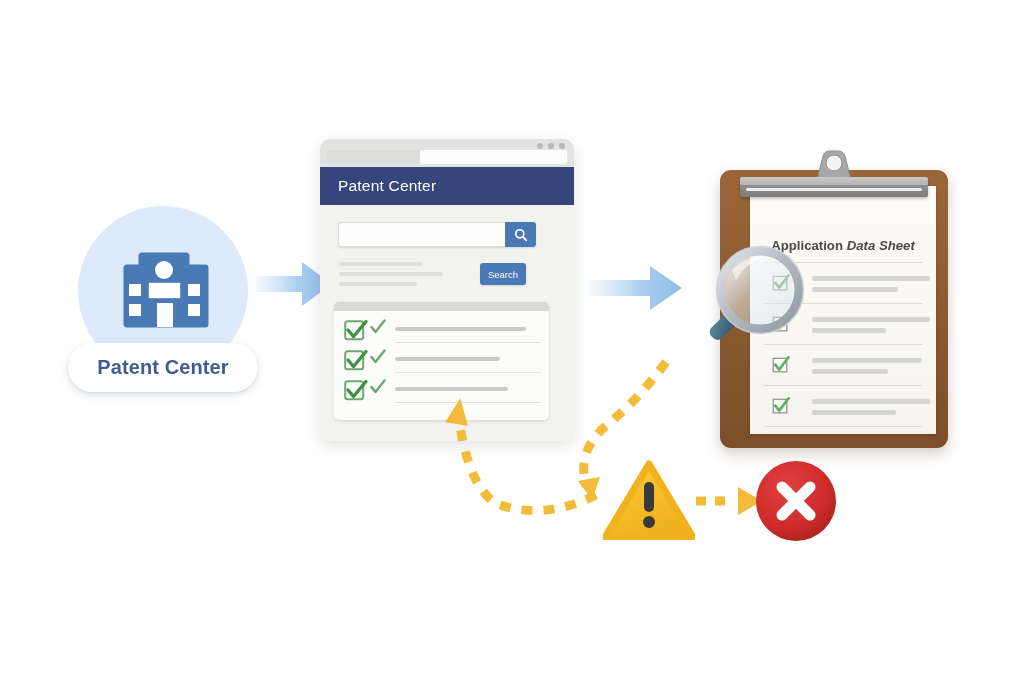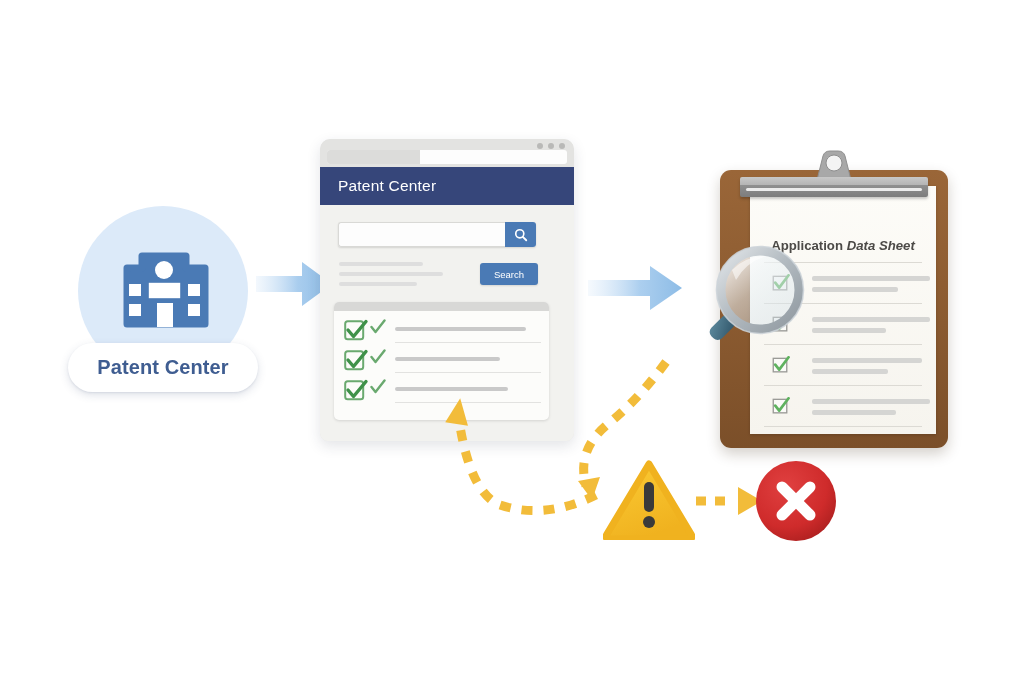--- a/index.html
+++ b/index.html
@@ -146,21 +146,21 @@
     align-items: center;
     justify-content: center;
   }
 
   .ghost-lines { position: absolute; left: 19px; top: 57px; }
   .gline { background: #dedede; border-radius: 2px; margin-bottom: 6px; height: 4px; }
 
   .search-btn {
     position: absolute;
     left: 160px; top: 58px;
-    width: 58px; height: 22px;
+    width: 46px; height: 22px;
     background: #4a7ab5;
     border-radius: 3px;
     display: flex;
     align-items: center;
     justify-content: center;
     box-shadow: 0 1px 2px rgba(0,0,0,0.12);
   }
   .search-btn-label { color: #fff; font-size: 9.5px; }
 
   .checkpanel {

